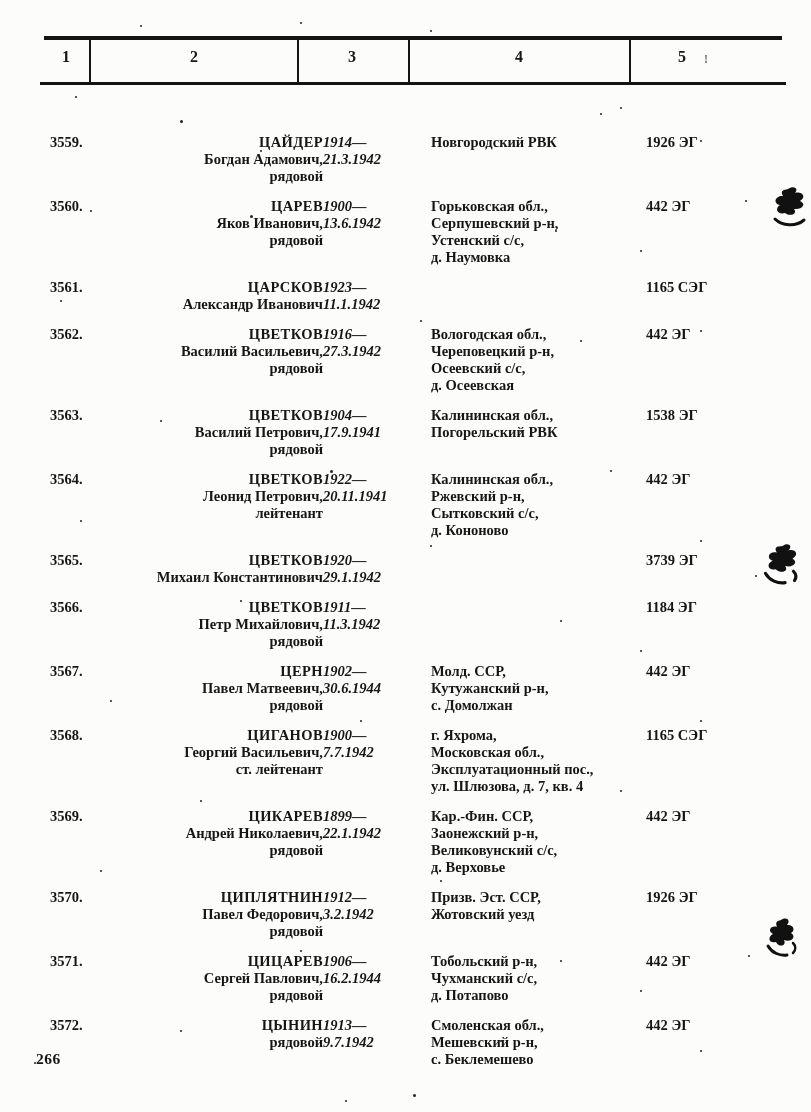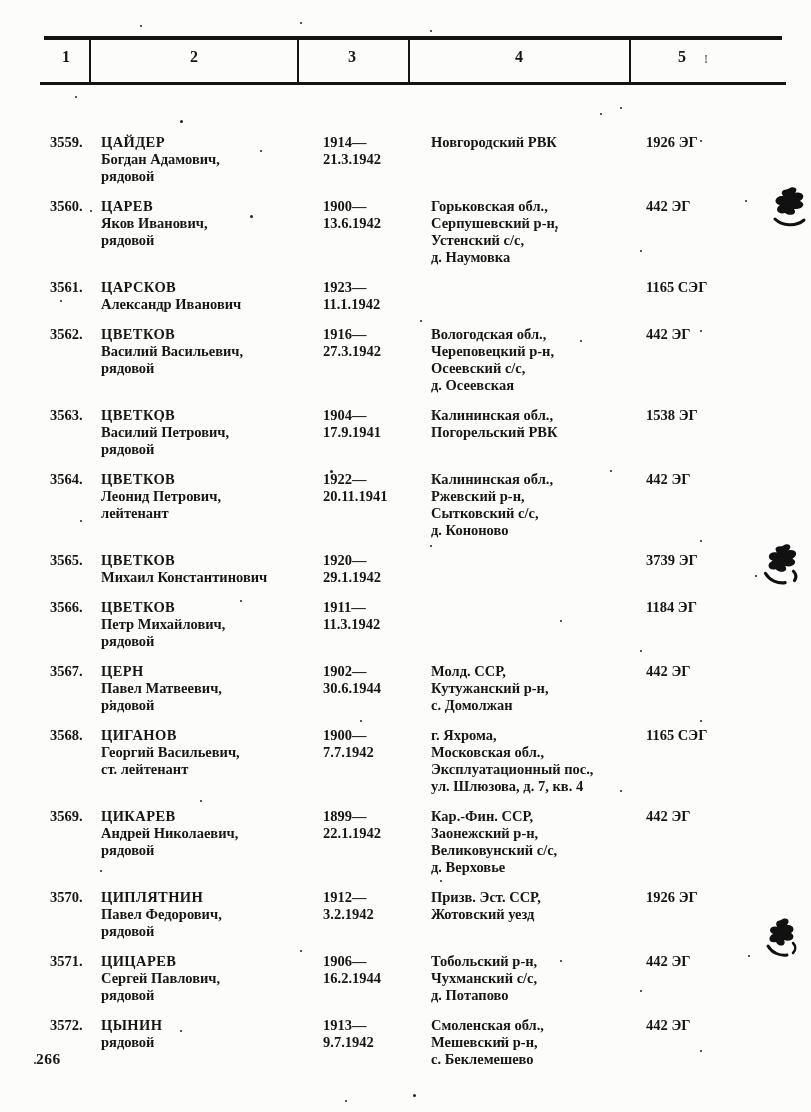--- a/index.html
+++ b/index.html
@@ -16,22 +16,22 @@
   .vline{position:absolute;top:40px;height:42px;width:2px;background:#141414;}
   .v1{left:89px;} .v2{left:297px;} .v3{left:408px;} .v4{left:629px;}
   .colnum{position:absolute;top:48px;font-size:16px;}
   .h1{left:62px;} .h2{left:190px;} .h3{left:348px;} .h4{left:515px;} .h5{left:678px;}
   .stray{position:absolute;left:704px;top:52px;font-size:12px;opacity:.65;}
   
   .entries{position:absolute;left:50px;top:103px;width:745px;margin-top:31px;}
   .entry{display:grid;grid-template-columns:51px 222px 108px 215px 1fr;margin-bottom:13px;}
   .entry div{line-height:17px;font-size:14.5px;}
   .surname{font-size:15.5px;letter-spacing:.4px;white-space:nowrap;}
-  .c-name div{white-space:nowrap;}
-  .c-dates div{white-space:nowrap;}
+  .c-name div{white-space:nowrap;text-align:right;}
+  .c-dates div{white-space:nowrap;font-style:italic;}
   .c-hosp{white-space:nowrap;}
   
   .pagenum{position:absolute;left:36px;top:1050px;font-size:15.5px;letter-spacing:.5px;}
   
   .blot{position:absolute;}
   .speck{position:absolute;background:#222;border-radius:50%;}
 </style>
 </head>
 <body>
 

